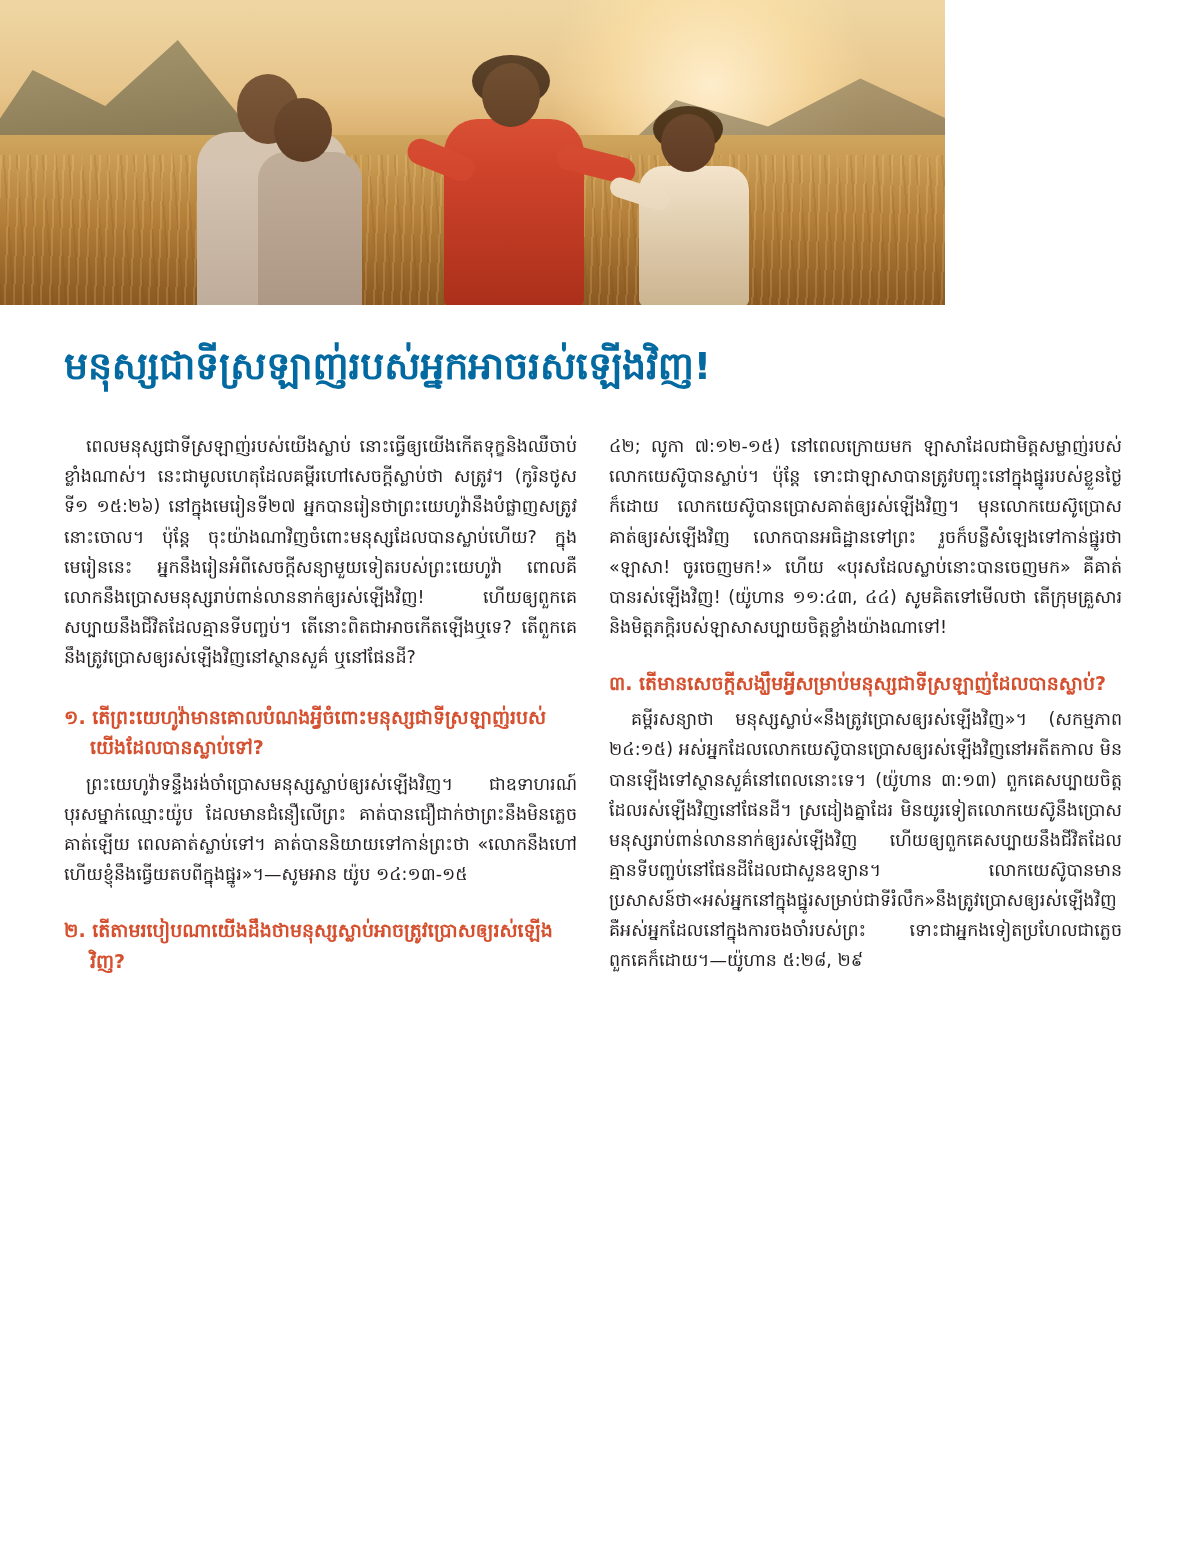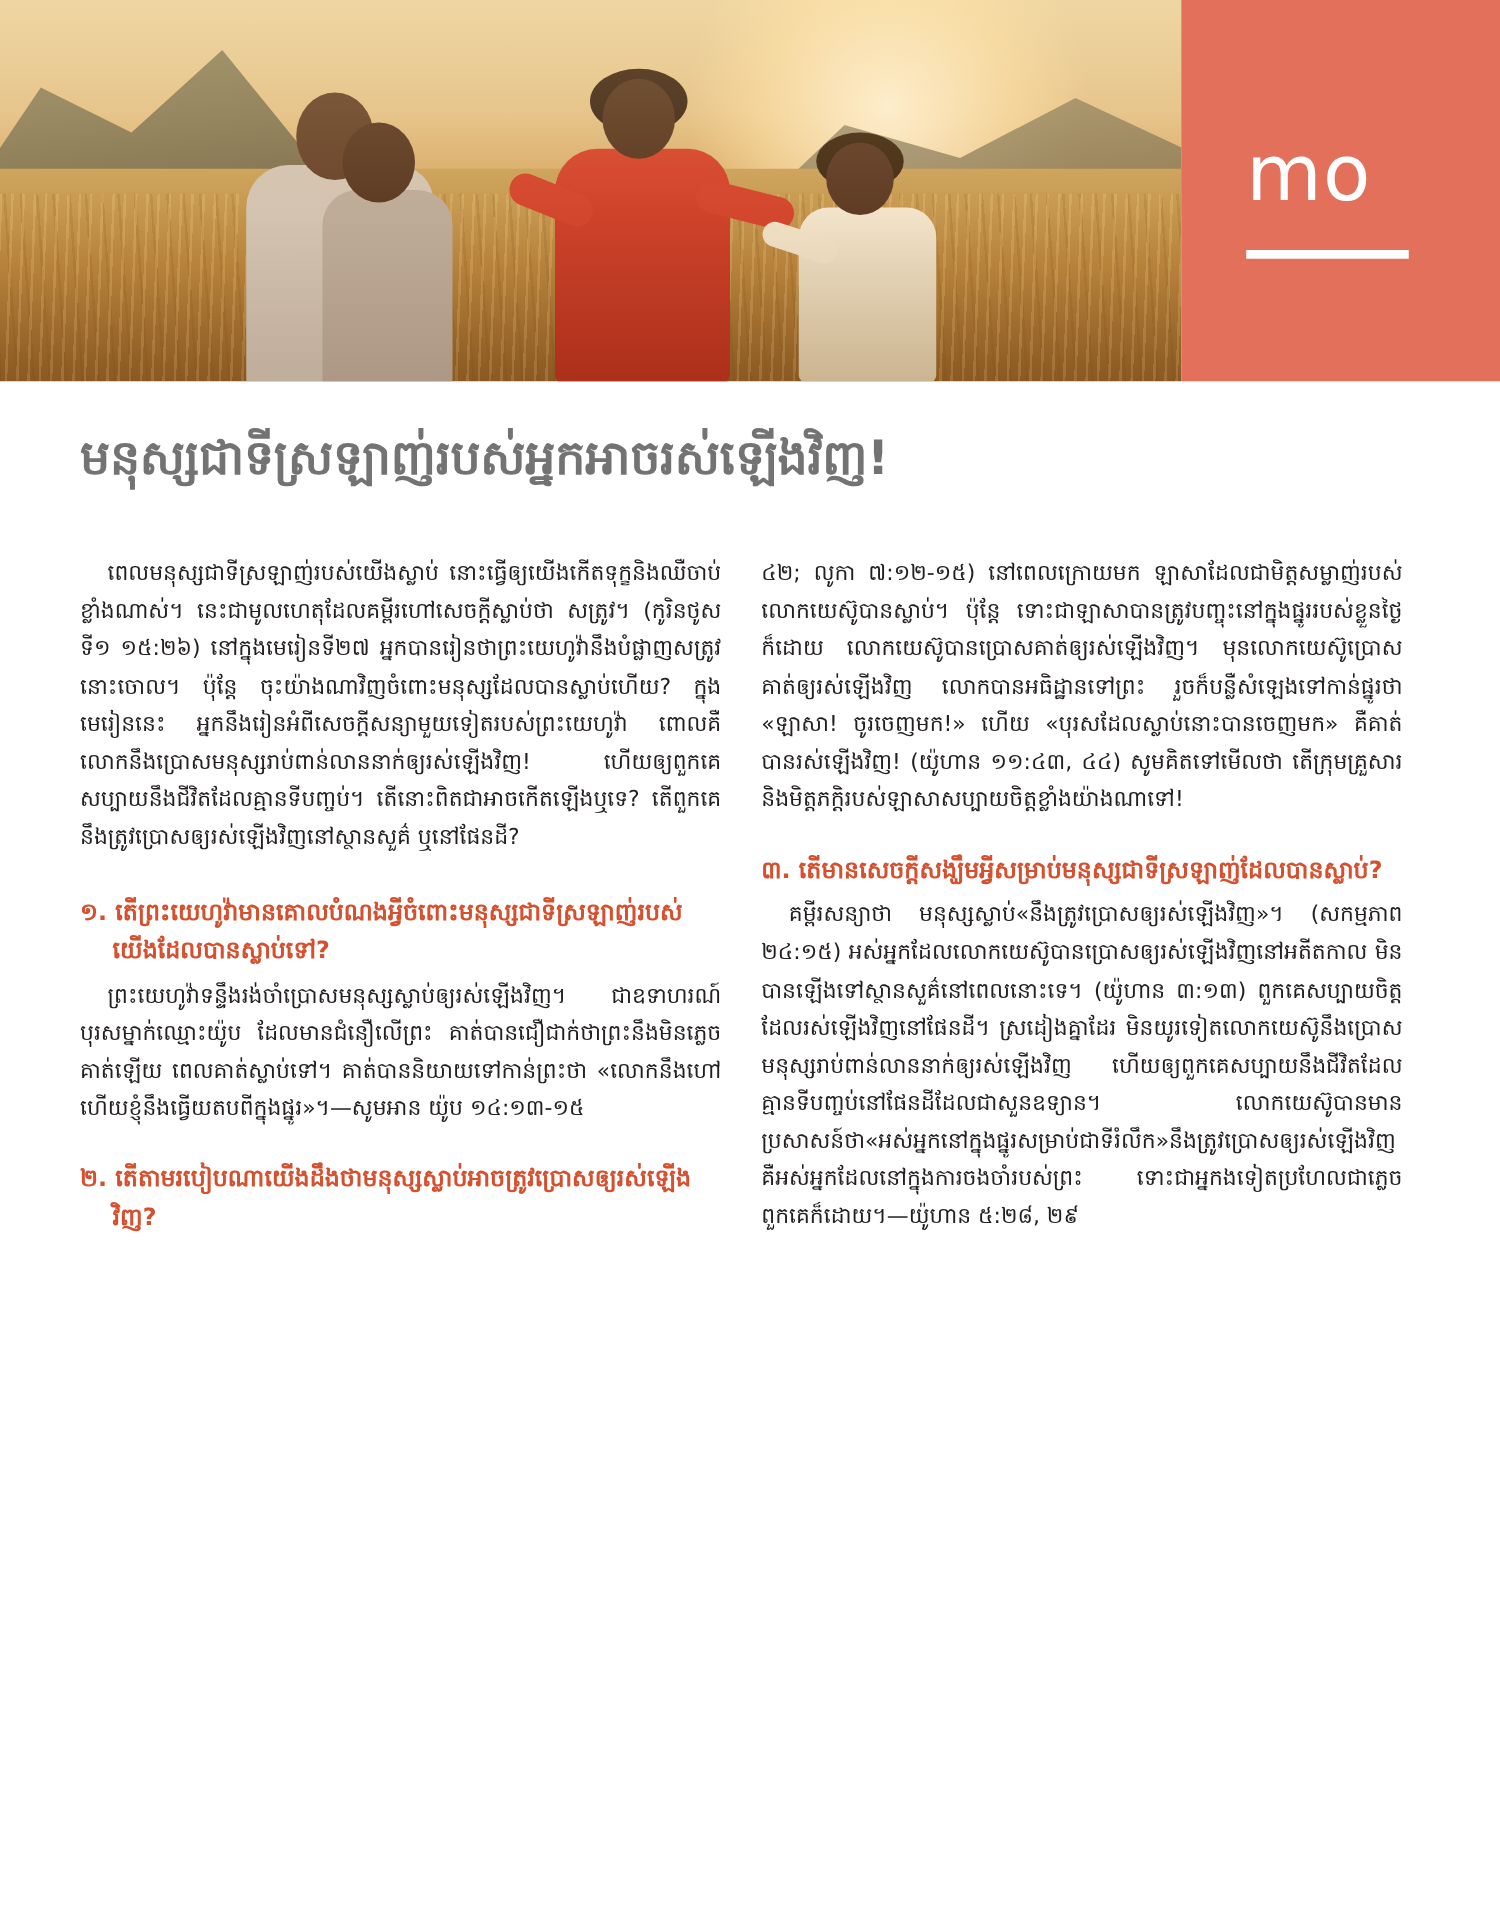--- a/index.html
+++ b/index.html
@@ -132,29 +132,29 @@
     height: 7px;
     background: #ffffff;
   }
 
   
   .title {
     margin: 36px 64px 0 64px;
     font-size: 38px;
     line-height: 1.35;
     font-weight: bold;
-    color: #737373;
+    color: #0369a1;
     letter-spacing: -0.2px;
   }
 
   
   .columns {
     display: flex;
     gap: 32px;
-    margin: 52px 64px 0 64px;
+    margin: 39px 64px 0 64px;
   }
   .col {
     width: 513px;
   }
   p {
     margin: 0 0 0 0;
     font-size: 17.5px;
     line-height: 1.72;
     text-align: justify;
     text-justify: inter-word;
@@ -204,24 +204,20 @@
         <div class="head"></div>
     </div>
     <div class="fig girl">
       <div class="dress"></div>
         <div class="armL"></div>
       <div class="hair"></div>
         <div class="head"></div>
     </div>
     <div class="photo-warm"></div>
   </div>
-  <div class="hero-brand">
-    <div class="brand-mark">mo</div>
-    <div class="brand-rule"></div>
-  </div>
 </div>
 
 <h1 class="title">មនុស្សជាទីស្រឡាញ់របស់អ្នកអាចរស់ឡើងវិញ!</h1>
 
 <div class="columns">
 
   <div class="col">
     <p class="indent">ពេលមនុស្សជាទីស្រឡាញ់របស់យើងស្លាប់ នោះធ្វើឲ្យយើងកើតទុក្ខនិងឈឺចាប់ខ្លាំងណាស់។ នេះជាមូលហេតុដែលគម្ពីរហៅសេចក្ដីស្លាប់ថា សត្រូវ។ (កូរិនថូស​ទី១ ១៥:២៦) នៅក្នុងមេរៀនទី២៧ អ្នកបានរៀនថាព្រះយេហូវ៉ានឹងបំផ្លាញសត្រូវនោះចោល។ ប៉ុន្តែ ចុះយ៉ាងណាវិញចំពោះមនុស្សដែលបានស្លាប់ហើយ? ក្នុងមេរៀននេះ អ្នកនឹងរៀនអំពីសេចក្ដីសន្យាមួយទៀតរបស់ព្រះយេហូវ៉ា ពោលគឺលោកនឹងប្រោសមនុស្សរាប់ពាន់លាននាក់ឲ្យរស់ឡើងវិញ! ហើយឲ្យពួកគេសប្បាយនឹងជីវិតដែលគ្មានទីបញ្ចប់។ តើនោះពិតជាអាចកើតឡើងឬទេ? តើពួកគេនឹងត្រូវប្រោសឲ្យរស់ឡើងវិញនៅស្ថានសួគ៌ ឬនៅផែនដី?</p>
 
     <h2 class="qhead first hang">១. តើព្រះយេហូវ៉ាមានគោលបំណងអ្វីចំពោះមនុស្សជាទីស្រឡាញ់របស់យើងដែលបានស្លាប់ទៅ?</h2>

